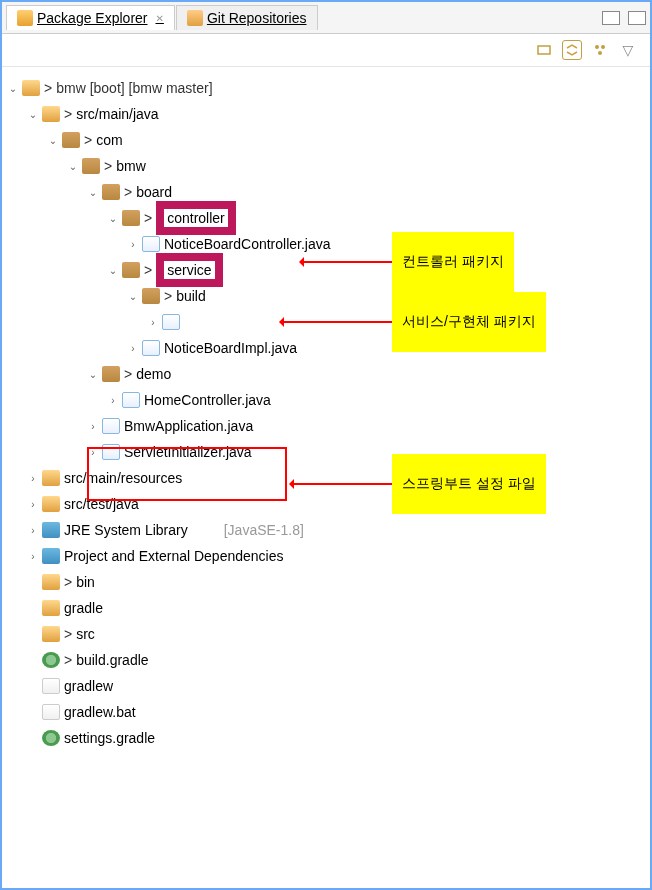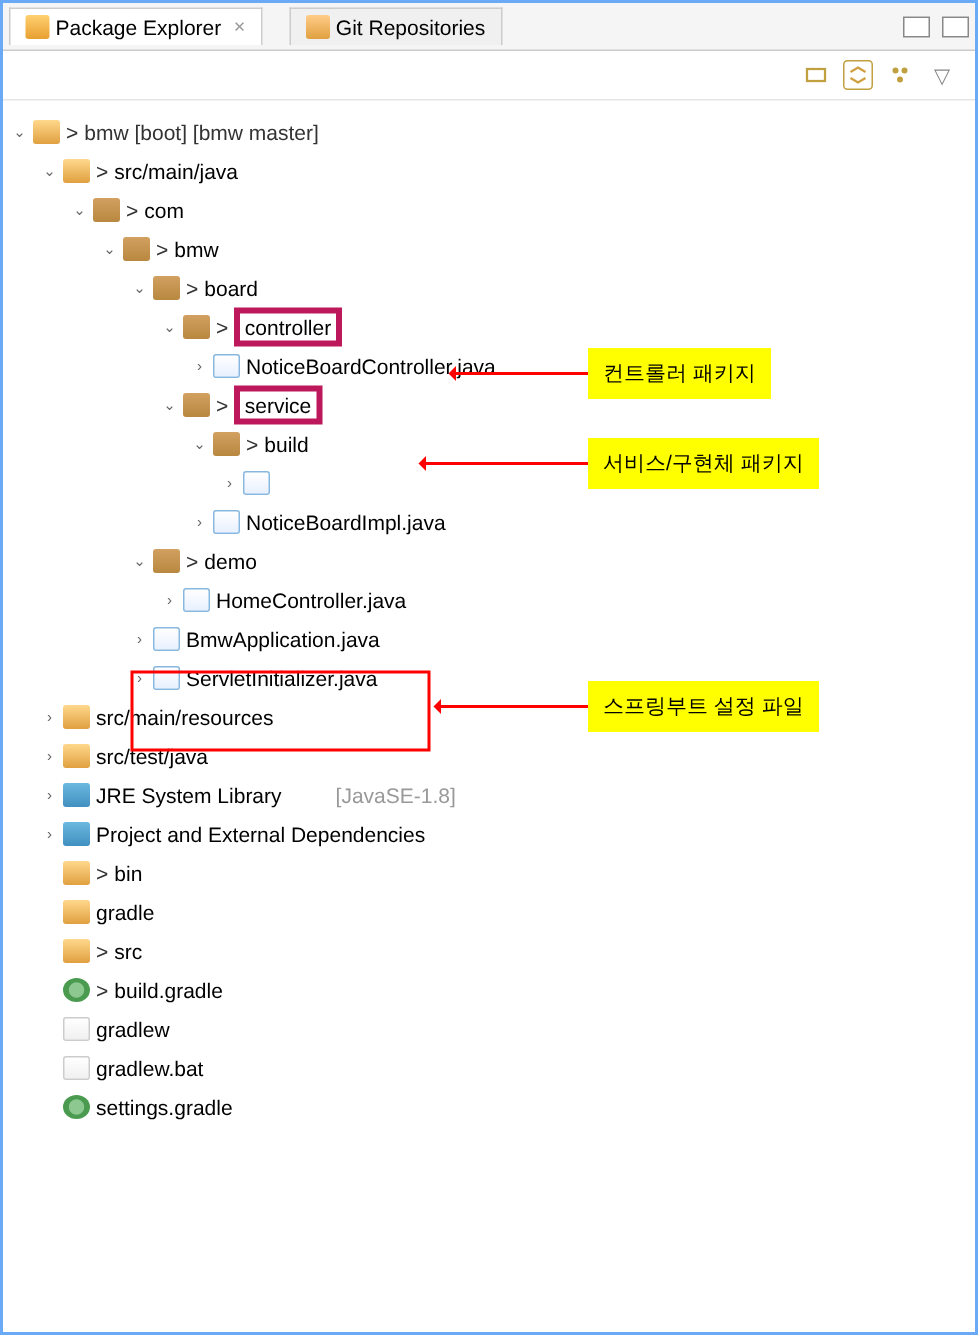--- a/index.html
+++ b/index.html
@@ -22,22 +22,23 @@
       height: 32px;
     }
     .tab {
       display: flex;
       align-items: center;
       gap: 4px;
       padding: 4px 10px;
       background: #fff;
       border: 1px solid #ccc;
       border-bottom: none;
-      margin-right: 18px;
+      margin-right: 1px;
       cursor: pointer;
+      text-decoration: underline;
     }
     .tab.inactive { background: #f0f0f0; }
     .tab-icon {
       width: 16px;
       height: 16px;
       display: inline-block;
     }
     .tab-close {
       margin-left: 4px;
       color: #999;
@@ -98,21 +99,21 @@
       width: 18px;
       height: 16px;
       display: inline-block;
       margin-right: 4px;
       vertical-align: middle;
     }
     .node-label { vertical-align: middle; }
     .gt { color: #333; margin-right: 4px; }
     .lib-suffix { color: #999; margin-left: 36px; }
     .redbox {
-      border: 4px solid #be185d;
+      border: 8px solid #be185d;
       padding: 0 3px;
       display: inline-block;
     }
     .redbox-multi {
       position: absolute;
       border: 2px solid #ff0000;
       pointer-events: none;
     }
     .annotation {
       position: absolute;
@@ -127,21 +128,21 @@
     .arrow-line::before {
       content: '';
       position: absolute;
       left: -8px;
       top: -4px;
       border: 5px solid transparent;
       border-right-color: #ff0000;
     }
     .anno-label {
       background: #ffff00;
-      padding: 8px 10px;
+      padding: 21px 10px;
       font-size: 14px;
       white-space: nowrap;
     }
     
     .i-package { background: linear-gradient(#ffd070, #e8a030); border-radius: 2px; }
     .i-folder { background: linear-gradient(#ffd88c, #e0a040); border-radius: 2px; }
     .i-pkg { background: linear-gradient(#d2a060, #b88840); border-radius: 2px; }
     .i-java { background: linear-gradient(#fff, #e8f0ff); border: 1px solid #88b8e0; border-radius: 2px; }
     .i-lib { background: linear-gradient(#6bb8e0, #4090c0); border-radius: 2px; }
     .i-file { background: linear-gradient(#fff, #f0f0f0); border: 1px solid #ccc; border-radius: 2px; }

